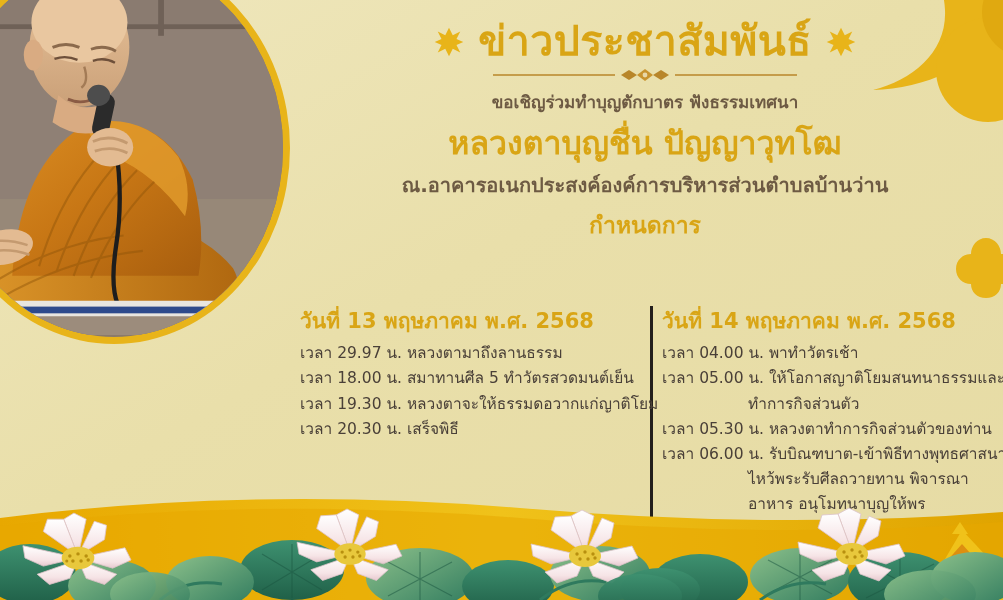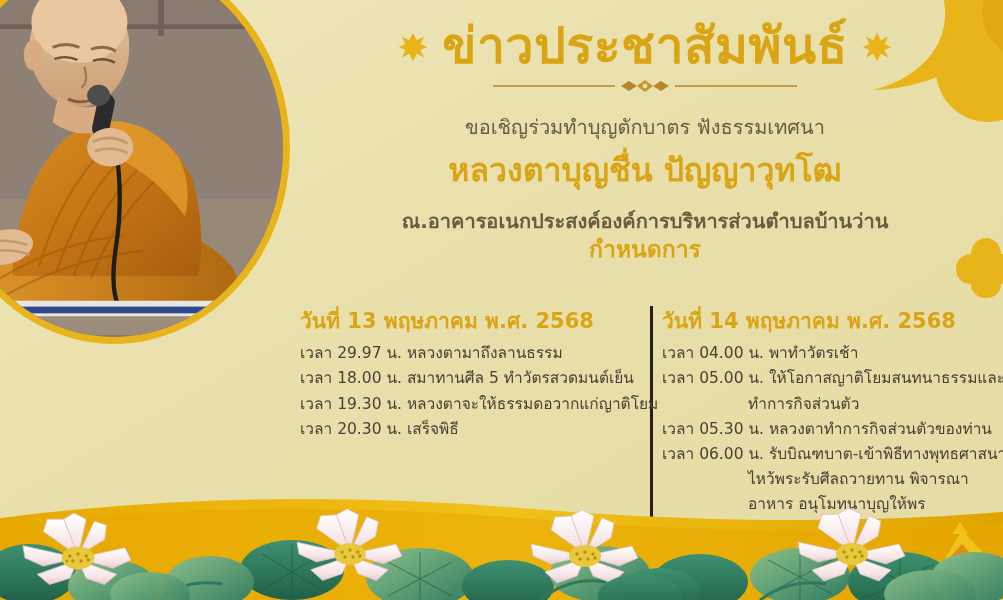--- a/index.html
+++ b/index.html
@@ -31,44 +31,44 @@
     background:#8a7a6c;
   }
   #photo-art { position:absolute; inset:0; }
 
   
   #header { position:absolute; left:300px; top:18px; width:690px; text-align:center; }
 
   #title-row { display:flex; align-items:center; justify-content:center; gap:14px; }
   .quatrefoil { width:30px; height:30px; flex:0 0 auto; }
   #main-title {
-    font-size:50px; font-weight:bold; color:#d9a515;
+    font-size:41px; font-weight:bold; color:#d9a515;
     letter-spacing:.5px; line-height:1.15; white-space:nowrap;
   }
   #title-divider { width:320px; height:16px; margin:2px auto 4px; }
 
   #org-name {
     font-size:23px; font-weight:bold; color:#6d5a43;
     margin-top:2px; line-height:1.35;
   }
   #invite-line {
-    font-size:20px; font-weight:normal; color:#6d5a43;
-    margin-top:12px; line-height:1.35;
+    font-size:17px; font-weight:bold; color:#6d5a43;
+    line-height:1.35;
   }
   #monk-name {
     font-size:32px; font-weight:bold; color:#d9a515;
     margin-top:9px; line-height:1.25;text-align:center;
   }
   #venue-line {
     font-size:20px; font-weight:bold; color:#6d5a43;
-    margin-top:18px; line-height:1.35;
+    margin-top:9px; line-height:1.35;
   }
   #agenda-word {
     font-size:23px; font-weight:bold; color:#d9a515;
-    margin-top:0; line-height:1.3;
+    margin-top:12px; line-height:1.3;
   }
 
   
   #schedule { position:absolute; left:0; top:308px; width:1003px; height:230px;padding-left:28px; }
 
   .sched-col { position:absolute; }
   #col-day1 { left:300px; top:0; width:340px; }
   #col-day2 { left:662px; top:0; width:335px; }
 
   .day-head {

